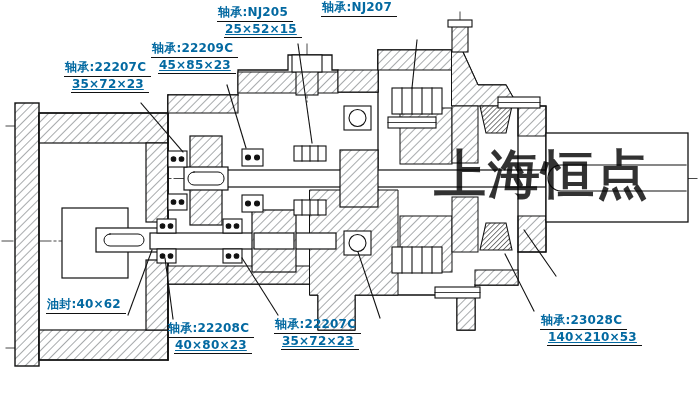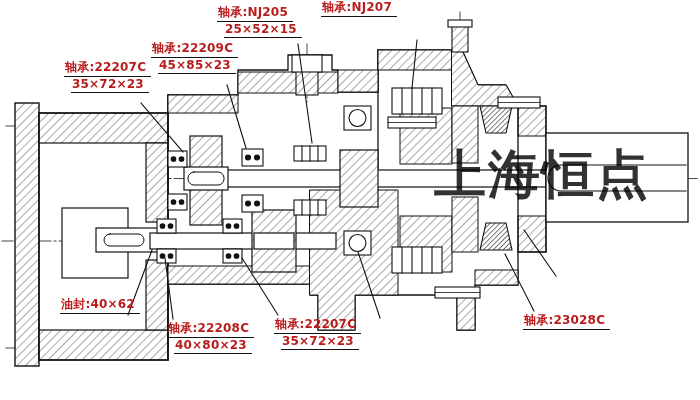--- a/index.html
+++ b/index.html
@@ -1,28 +1,28 @@
 <!DOCTYPE html>
 <html><head>
 <meta charset="utf-8">
 <style>
   html,body{margin:0;padding:0;background:#ffffff;}
   #stage{
     position:relative;width:700px;height:400px;background:#ffffff;overflow:hidden;
     font-family:"DejaVu Sans","Liberation Sans",sans-serif;
   }
   #art{position:absolute;left:0;top:0;}
-  .callout{position:absolute;white-space:nowrap;color:#b91c1c;z-index:3;}
+  .callout{position:absolute;white-space:nowrap;color:#0369a1;z-index:3;}
   .callout span{
     display:block;width:max-content;
     font:bold 12px/1.05 "DejaVu Sans","Liberation Sans",sans-serif;
     border-bottom:1.6px solid #111;padding:1px 5px 2px 1px;letter-spacing:0.2px;
   }
   .callout span:empty{display:none;}
-  .callout span + span{margin-left:7px;}
+  .callout span + span{margin-left:7px;text-decoration:underline;}
   #watermark{
     position:absolute;left:434px;top:146px;z-index:2;
     font:bold 52px/1.1 "DejaVu Sans","Liberation Sans",sans-serif;
     color:#000000;opacity:0.8;letter-spacing:2px;white-space:nowrap;
     pointer-events:none;
   }
 </style>
 </head>
 <body>
 
@@ -211,29 +211,30 @@
   <span>轴承:22209C</span>
   <span>45×85×23</span>
 </div>
 <div class="callout" style="left:217px;top:5px">
   <span>轴承:NJ205</span>
   <span>25×52×15</span>
 </div>
 <div class="callout" style="left:321px;top:0px">
   <span>轴承:NJ207</span>
 </div>
-<div class="callout" style="left:60px;top:297px">
+<div class="callout" style="left:46px;top:297px">
   <span>油封:40×62</span>
 
 </div>
 <div class="callout" style="left:167px;top:321px">
   <span>轴承:22208C</span>
   <span>40×80×23</span>
 </div>
 <div class="callout" style="left:274px;top:317px">
   <span>轴承:22207C</span>
   <span>35×72×23</span>
 </div>
-<div class="callout" style="left:523px;top:313px">
+<div class="callout" style="left:540px;top:313px">
   <span>轴承:23028C</span>
+  <span>140×210×53</span>
 </div>
 
 </div>
 
 </body></html>

